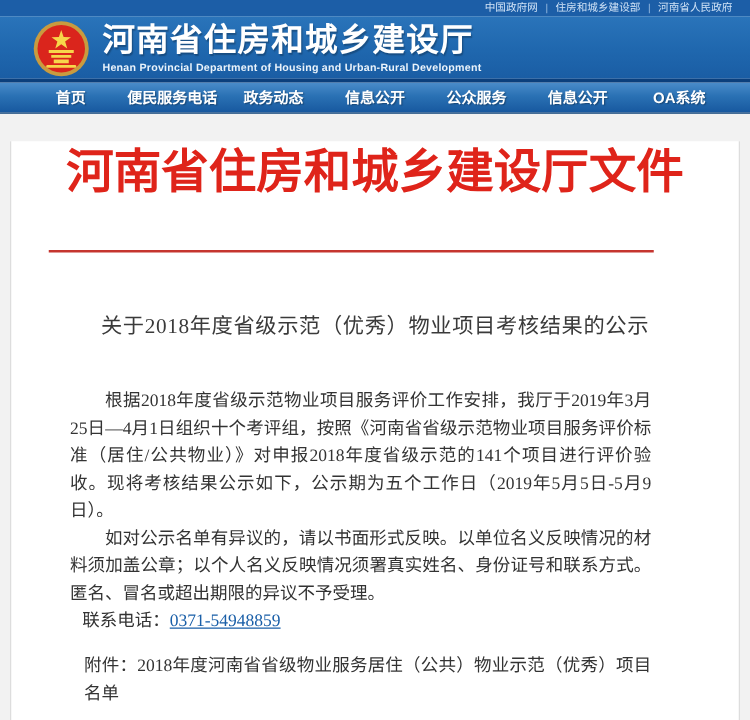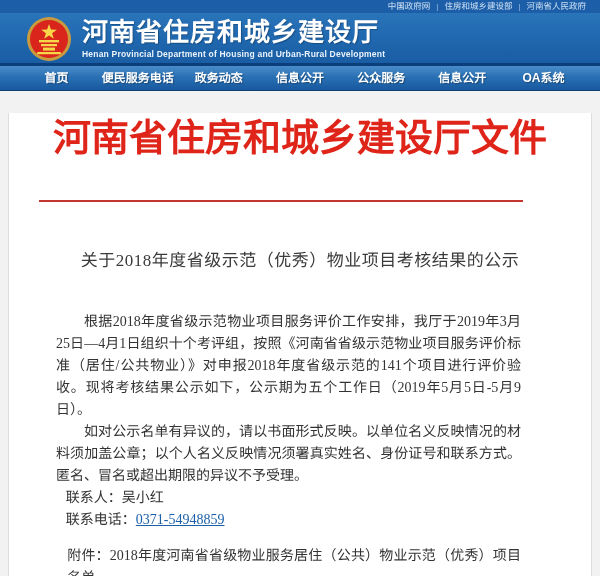--- a/index.html
+++ b/index.html
@@ -121,18 +121,17 @@
 </div>
 
 <div class="page">
   <div class="letterhead">河南省住房和城乡建设厅文件</div>
   <hr class="red-rule">
   <div class="doc-title">关于2018年度省级示范（优秀）物业项目考核结果的公示</div>
 
   <div class="doc-body">
     <p>根据2018年度省级示范物业项目服务评价工作安排，我厅于2019年3月25日—4月1日组织十个考评组，按照《河南省省级示范物业项目服务评价标准（居住/公共物业）》对申报2018年度省级示范的141个项目进行评价验收。现将考核结果公示如下，公示期为五个工作日（2019年5月5日-5月9日）。</p>
     <p>如对公示名单有异议的，请以书面形式反映。以单位名义反映情况的材料须加盖公章；以个人名义反映情况须署真实姓名、身份证号和联系方式。匿名、冒名或超出期限的异议不予受理。</p>
-    <div class="contact-line"><span>联系人：</span><span>吴小红</span></div>
     <div class="contact-line"><span>联系电话：</span><a href="#" class="phone-link">0371-54948859</a></div>
     <div class="attachment-line"><span>附件：</span><span>2018年度河南省省级物业服务居住（公共）物业示范（优秀）项目名单</span></div>
   </div>
 
 </div>
 
 </body></html>

